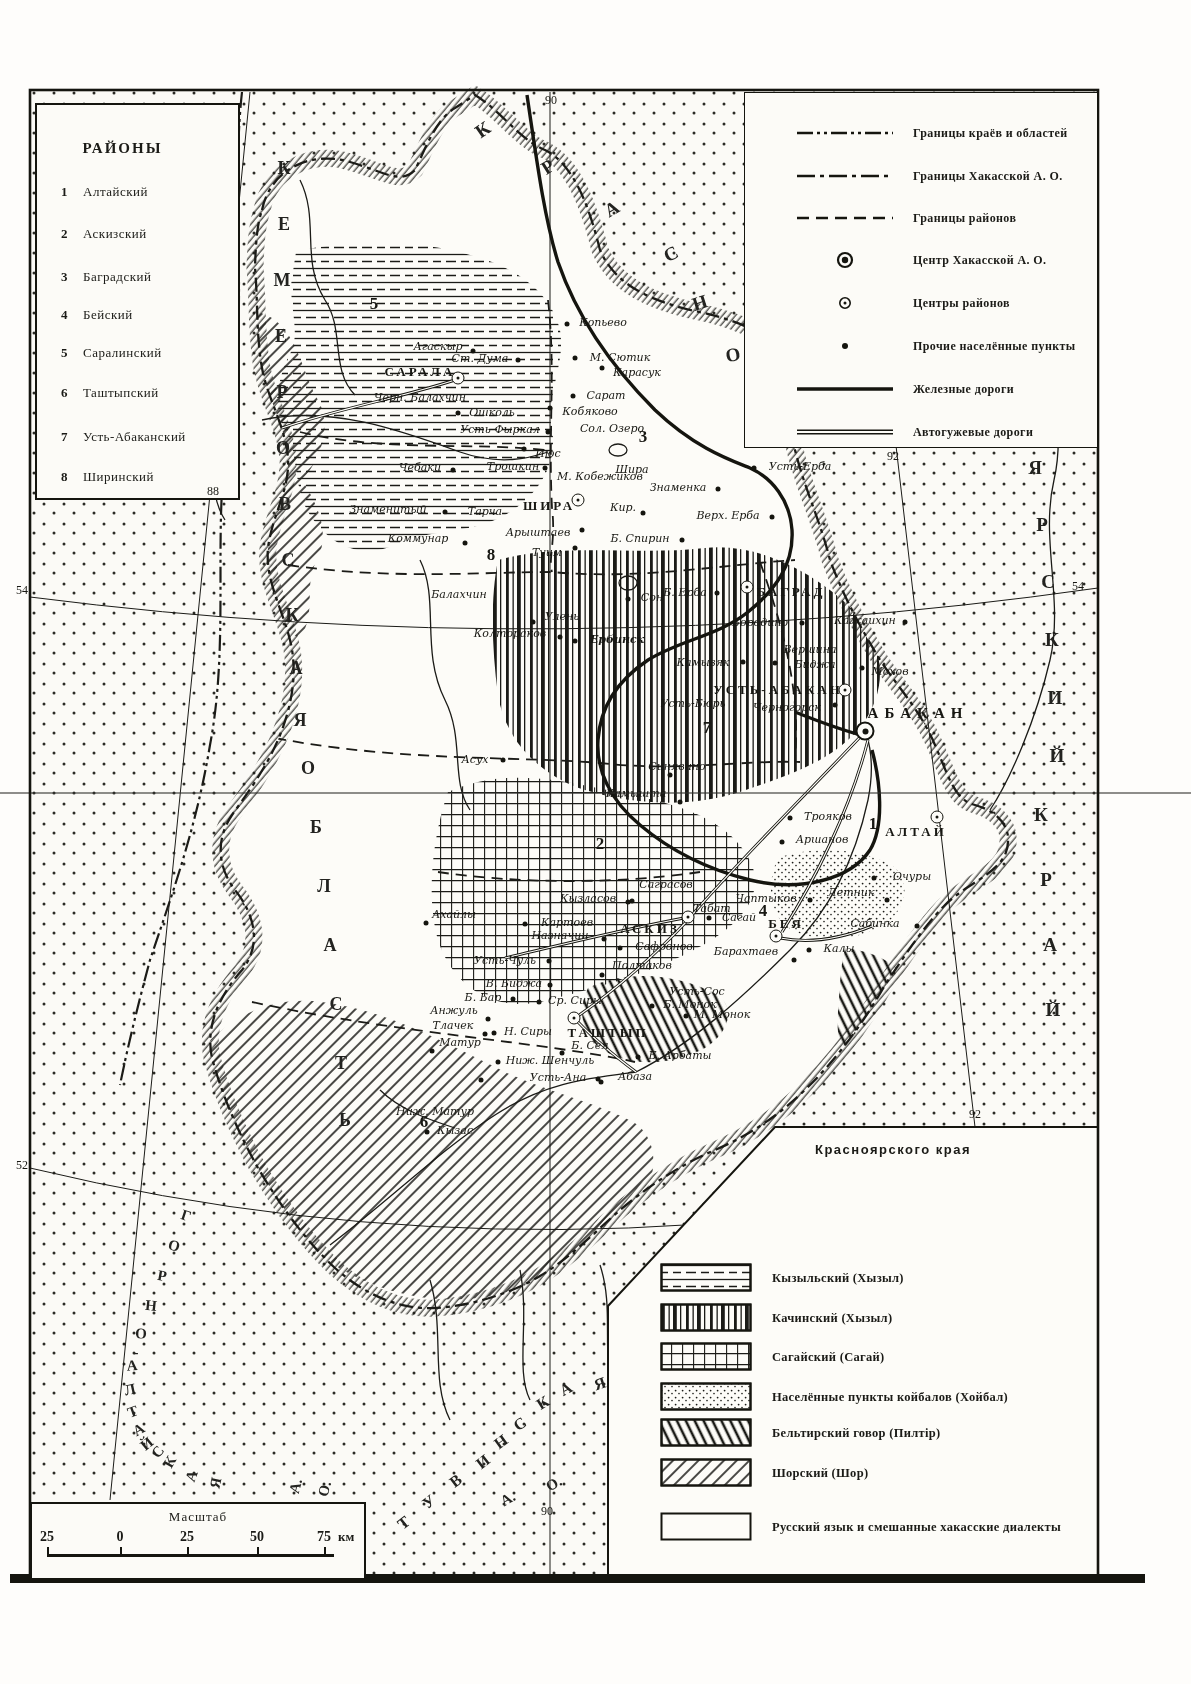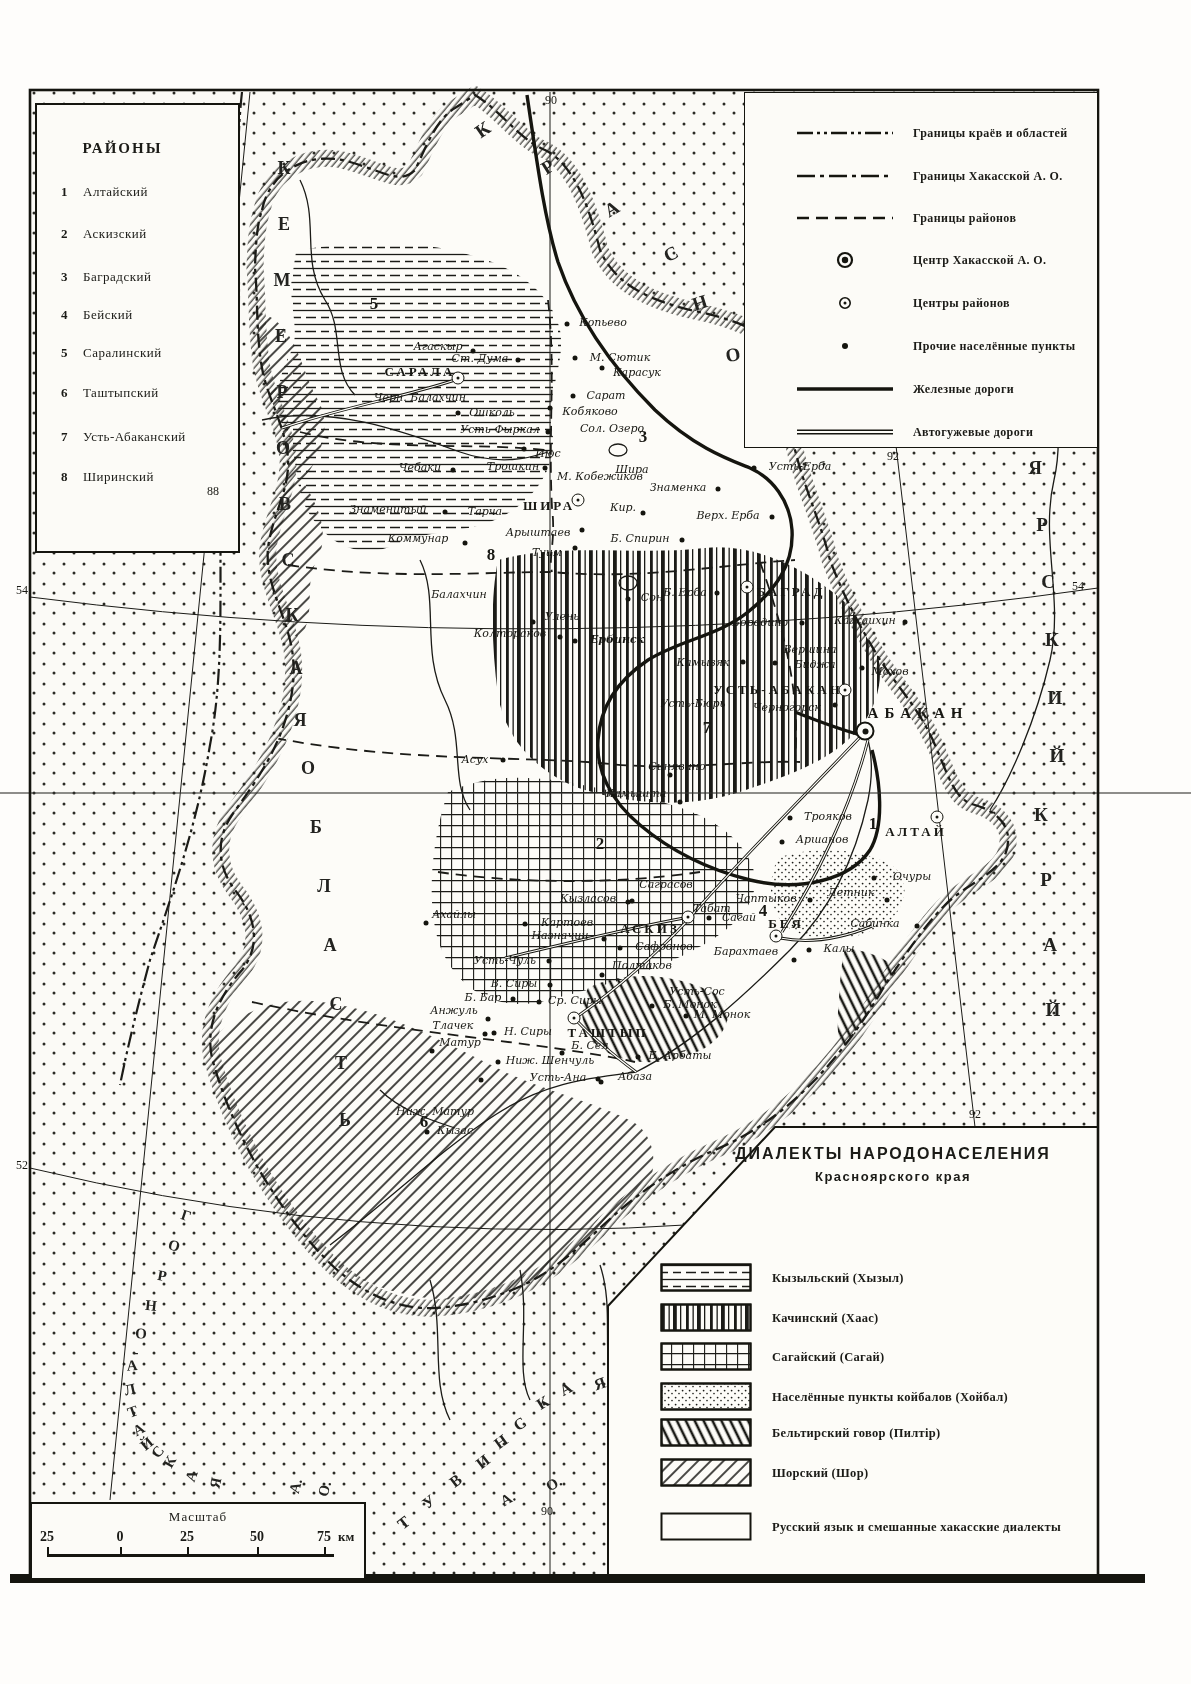--- a/index.html
+++ b/index.html
@@ -21,21 +21,21 @@
   .ring{position:absolute;width:11px;height:11px;border:1.6px solid #15150f;border-radius:50%;
         background:#fdfcf8;transform:translate(-50%,-50%);}
   .ring:after{content:"";position:absolute;left:50%;top:50%;width:3px;height:3px;
         margin:-1.5px 0 0 -1.5px;background:#15150f;border-radius:50%;}
   .bull{position:absolute;width:15px;height:15px;border:2.6px solid #15150f;border-radius:50%;
         background:#fdfcf8;transform:translate(-50%,-50%);}
   .bull:after{content:"";position:absolute;left:50%;top:50%;width:6px;height:6px;
         margin:-3px 0 0 -3px;background:#15150f;border-radius:50%;}
   
   .box{position:absolute;background:#fcfbf7;border:2px solid #15150f;box-sizing:border-box;}
-  #districts-box{left:35px;top:103px;width:205px;height:450px;}
+  #districts-box{left:35px;top:103px;width:205px;height:397px;}
   #districts-box .bt{position:absolute;left:0;right:30px;top:36px;text-align:center;
         font:bold 15px/1 "Liberation Serif",serif;letter-spacing:2px;}
   .drow{position:absolute;left:0;width:100%;}
   .drow b{position:absolute;left:24px;font:bold 13px/1 "Liberation Serif",serif;}
   .drow span{position:absolute;left:46px;font:13px/1 "Liberation Serif",serif;letter-spacing:.5px;}
   #legend-box{left:744px;top:92px;width:354px;height:356px;border-width:1.5px;}
   .lrow{position:absolute;left:0;width:100%;height:18px;}
   .lrow svg{position:absolute;left:48px;top:0;}
   .lrow span{position:absolute;left:168px;top:3px;font:bold 12px/1 "Liberation Serif",serif;
         letter-spacing:.4px;}
@@ -286,37 +286,36 @@
           <svg width="104" height="18">
             <line x1="4" y1="7.2" x2="100" y2="7.2" stroke="#15150f" stroke-width="1.4"></line>
             <line x1="4" y1="10.8" x2="100" y2="10.8" stroke="#15150f" stroke-width="1.4"></line>
           </svg>
           <span>Автогужевые дороги</span>
         </div>
       </div>
 </div>
 
 <div id="title-block">
-  <div class="t1">ДИАЛЕКТЫ НАРОДОНАСЕЛЕНИЯ</div>
   <div class="t3">Красноярского края</div>
 </div>
 <div id="dialect-rows">
       <div class="dlrow">
         <svg width="92" height="29" style="position: absolute; left: 660px; top: 1263px;">
           <rect x="1.5" y="1.5" width="89" height="26" fill="#fdfcf8" stroke="#15150f" stroke-width="2"></rect>
           <rect x="1.5" y="1.5" width="89" height="26" fill="url(#p-kyzyl)" stroke="#15150f" stroke-width="2"></rect>
         </svg>
         <span style="left: 772px; top: 1272px; position: absolute;">Кызыльский (Хызыл)</span>
       </div>
       <div class="dlrow">
         <svg width="92" height="29" style="position: absolute; left: 660px; top: 1303px;">
           <rect x="1.5" y="1.5" width="89" height="26" fill="#fdfcf8" stroke="#15150f" stroke-width="2"></rect>
           <rect x="1.5" y="1.5" width="89" height="26" fill="url(#p-kacha)" stroke="#15150f" stroke-width="2"></rect>
         </svg>
-        <span style="left: 772px; top: 1312px; position: absolute;">Качинский (Хаас)</span>
+        <span style="left: 772px; top: 1312px; position: absolute;">Качинский (Хызыл)</span>
       </div>
       <div class="dlrow">
         <svg width="92" height="29" style="position: absolute; left: 660px; top: 1342px;">
           <rect x="1.5" y="1.5" width="89" height="26" fill="#fdfcf8" stroke="#15150f" stroke-width="2"></rect>
           <rect x="1.5" y="1.5" width="89" height="26" fill="url(#p-sagai)" stroke="#15150f" stroke-width="2"></rect>
         </svg>
         <span style="left: 772px; top: 1351px; position: absolute;">Сагайский (Сагай)</span>
       </div>
       <div class="dlrow">
         <svg width="92" height="29" style="position: absolute; left: 660px; top: 1382px;">
@@ -495,21 +494,21 @@
       <span class="lbl sm" style="left: 666px; top: 884px;">Саграсов</span>
       <i class="dot" style="left: 628px; top: 902px;"></i>
       <span class="lbl sm" style="left: 567px; top: 922px;">Картоев</span>
       <i class="dot" style="left: 525px; top: 924px;"></i>
       <span class="lbl sm" style="left: 560px; top: 935px;">Назначин</span>
       <i class="dot" style="left: 604px; top: 939px;"></i>
       <span class="lbl sm" style="left: 454px; top: 914px;">Ахайлы</span>
       <i class="dot" style="left: 426px; top: 923px;"></i>
       <span class="lbl sm" style="left: 505px; top: 960px;">Усть-Чуль</span>
       <i class="dot" style="left: 549px; top: 961px;"></i>
-      <span class="lbl sm" style="left: 514px; top: 983px;">В. Сиры</span>
+      <span class="lbl sm" style="left: 514px; top: 983px;">В. Биджа</span>
       <i class="dot" style="left: 550px; top: 985px;"></i>
       <span class="lbl sm" style="left: 483px; top: 997px;">Б. Бар</span>
       <i class="dot" style="left: 513px; top: 999px;"></i>
       <span class="lbl sm" style="left: 575px; top: 1000px;">Ср. Сиры</span>
       <i class="dot" style="left: 539px; top: 1002px;"></i>
       <span class="lbl sm" style="left: 528px; top: 1031px;">Н. Сиры</span>
       <i class="dot" style="left: 494px; top: 1033px;"></i>
       <span class="lbl sm" style="left: 454px; top: 1010px;">Анжуль</span>
       <i class="dot" style="left: 488px; top: 1019px;"></i>
       <span class="lbl sm" style="left: 453px; top: 1025px;">Тлачек</span>

